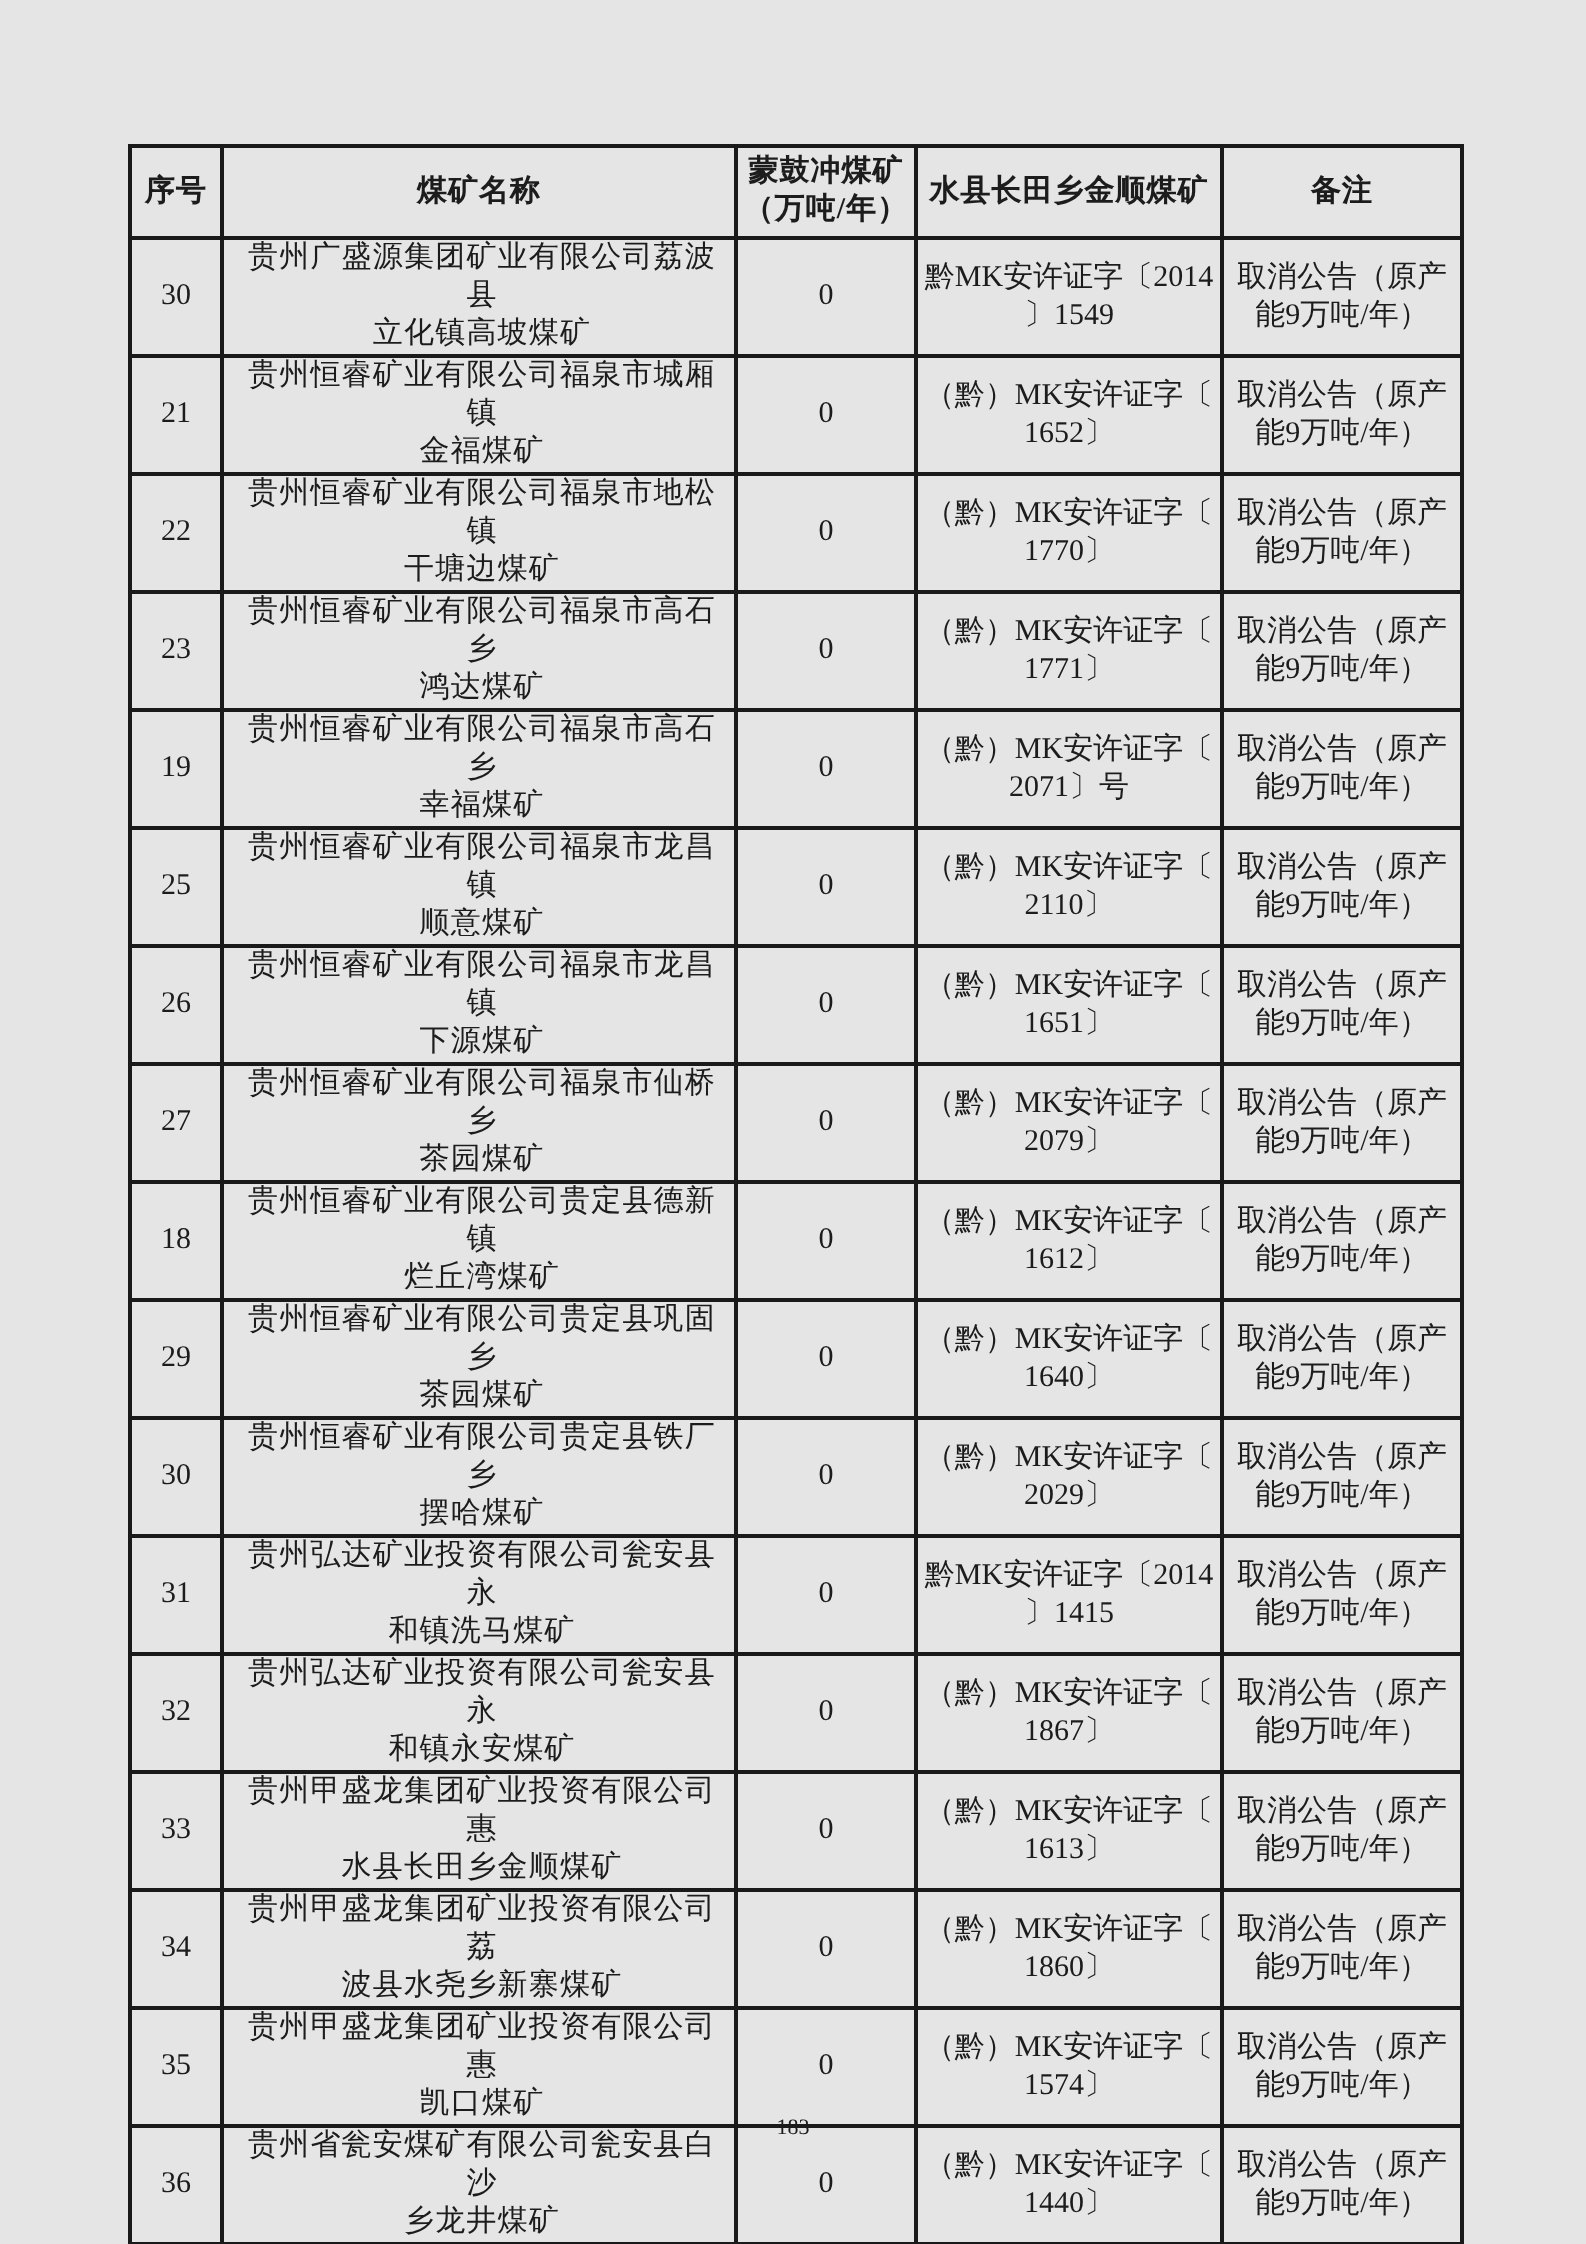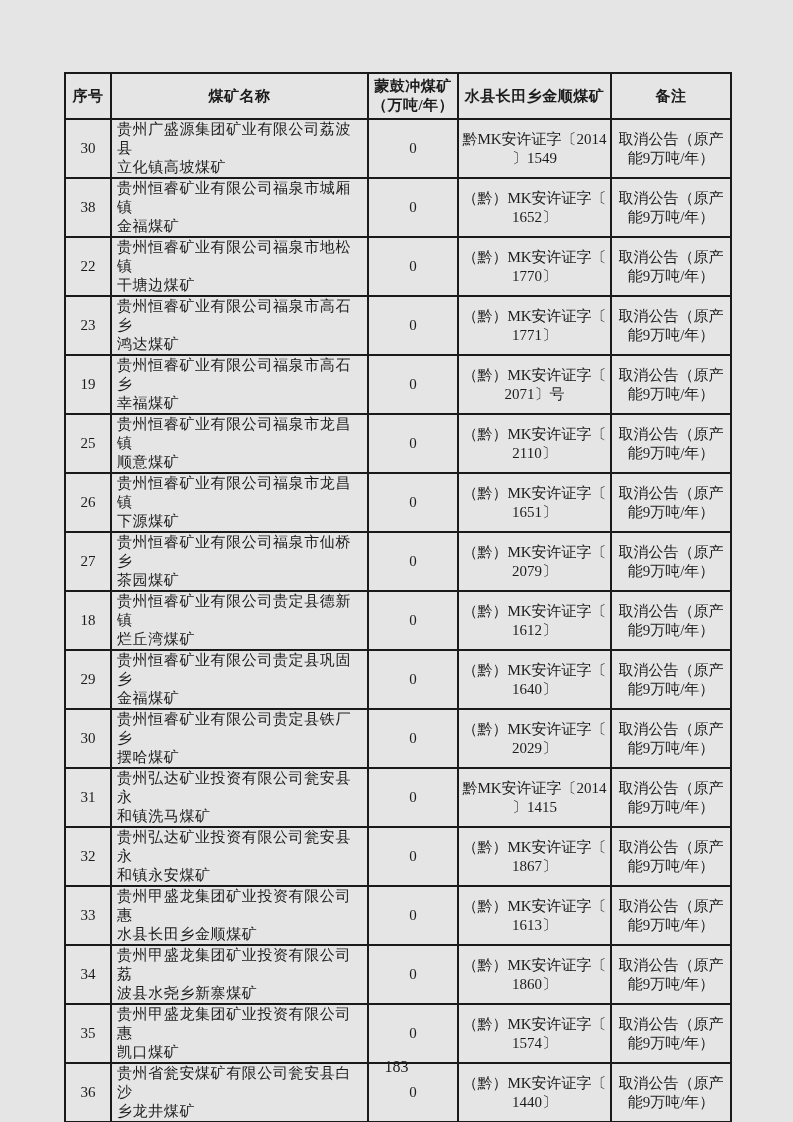--- a/index.html
+++ b/index.html
@@ -36,31 +36,31 @@
     height: 46px;
     padding: 1px 2px;
     letter-spacing: 0.5px;
   }
   .mine-table td {
     height: 38px;
     padding: 0 2px;
     font-weight: normal;
   }
   .mine-table td.c1 {
-    text-align: left;
+    text-align: center;
     padding-left: 5px;
     padding-right: 2px;
     letter-spacing: 0.6px;
   }
   .page-footer {
     position: absolute;
     left: 0; top: 1058px;
     width: 100%;
     text-align: center;
-    font-size: 16px;
+    font-size: 11px;
     color: #1c1c1c;
   }
 </style>
 </head>
 <body>
 
 <div class="page">
 
   <table class="mine-table">
     <colgroup>
@@ -85,21 +85,21 @@
           <td class="c0">30</td>
           <td class="c1">贵州广盛源集团矿业有限公司荔波县
 立化镇高坡煤矿</td>
           <td class="c2">0</td>
           <td class="c3">黔MK安许证字〔2014
 〕1549</td>
           <td class="c4">取消公告（原产
 能9万吨/年）</td>
         </tr>
         <tr>
-          <td class="c0">38</td>
+          <td class="c0">21</td>
           <td class="c1">贵州恒睿矿业有限公司福泉市城厢镇
 金福煤矿</td>
           <td class="c2">0</td>
           <td class="c3">（黔）MK安许证字〔
 1652〕</td>
           <td class="c4">取消公告（原产
 能9万吨/年）</td>
         </tr>
         <tr>
           <td class="c0">22</td>
@@ -167,21 +167,21 @@
 烂丘湾煤矿</td>
           <td class="c2">0</td>
           <td class="c3">（黔）MK安许证字〔
 1612〕</td>
           <td class="c4">取消公告（原产
 能9万吨/年）</td>
         </tr>
         <tr>
           <td class="c0">29</td>
           <td class="c1">贵州恒睿矿业有限公司贵定县巩固乡
-金福煤矿</td>
+茶园煤矿</td>
           <td class="c2">0</td>
           <td class="c3">（黔）MK安许证字〔
 1640〕</td>
           <td class="c4">取消公告（原产
 能9万吨/年）</td>
         </tr>
         <tr>
           <td class="c0">30</td>
           <td class="c1">贵州恒睿矿业有限公司贵定县铁厂乡
 摆哈煤矿</td>

